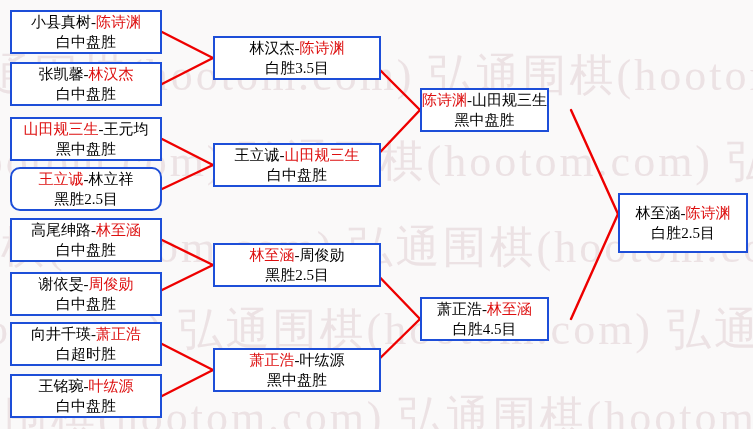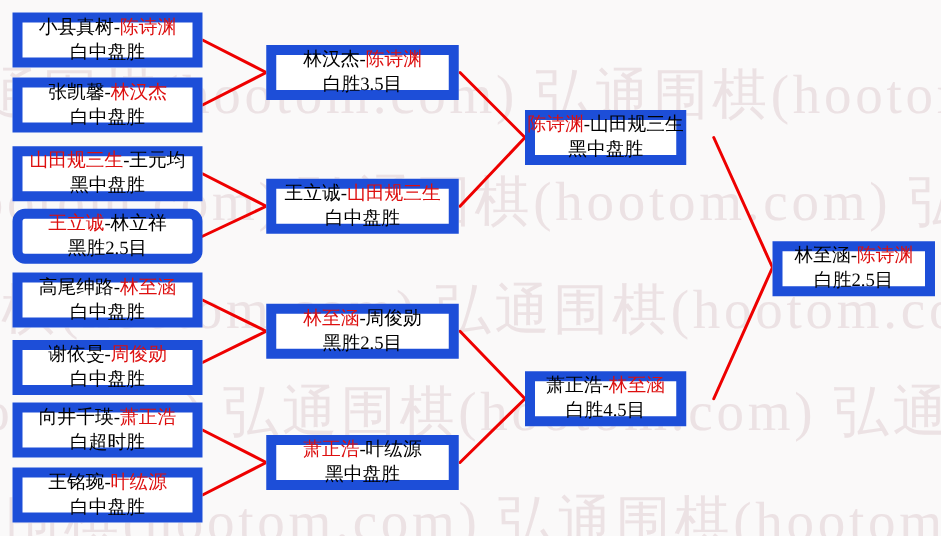--- a/index.html
+++ b/index.html
@@ -11,32 +11,32 @@
   .stage{position:absolute;inset:0;width:753px;height:429px;}
   .wm{
     position:absolute;z-index:0;white-space:nowrap;
     font-size:44px;letter-spacing:3px;color:#ece2e4;
     font-family:"Liberation Serif","DejaVu Serif",serif;
     user-select:none;pointer-events:none;
   }
   svg.lines{position:absolute;left:0;top:0;z-index:1;}
   .box{
     position:absolute;z-index:2;box-sizing:border-box;
-    border:8px solid #1d4ed8;background:#ffffff;
+    border:2px solid #1d4ed8;background:#ffffff;
     display:flex;flex-direction:column;justify-content:center;align-items:center;
     text-align:center;font-size:15px;line-height:20px;color:#000;
   }
   .box .names{white-space:nowrap;}
   .box .winner{color:#dd0f0f;}
   .box .result{white-space:nowrap;}
   
   .r16{left:10px;width:152px;height:44px;}
-  .qf{left:213px;width:154px;height:44px;}
+  .qf{left:213px;width:168px;height:44px;}
   .sf{left:420px;width:129px;height:44px;}
-  .fin{left:618px;width:130px;height:44px;}
+  .fin{left:618px;width:130px;height:60px;}
 </style>
 </head>
 <body>
 
 <div class="stage">
 
   <div class="wm" style="left:-60px;top:46px;">弘通围棋(hootom.com) 弘通围棋(hootom.com) 弘通围棋(hootom.com)</div>
   <div class="wm" style="left:-250px;top:132px;">弘通围棋(hootom.com) 弘通围棋(hootom.com) 弘通围棋(hootom.com)</div>
   <div class="wm" style="left:-140px;top:218px;">弘通围棋(hootom.com) 弘通围棋(hootom.com) 弘通围棋(hootom.com)</div>
   <div class="wm" style="left:-310px;top:300px;">弘通围棋(hootom.com) 弘通围棋(hootom.com) 弘通围棋(hootom.com)</div>

